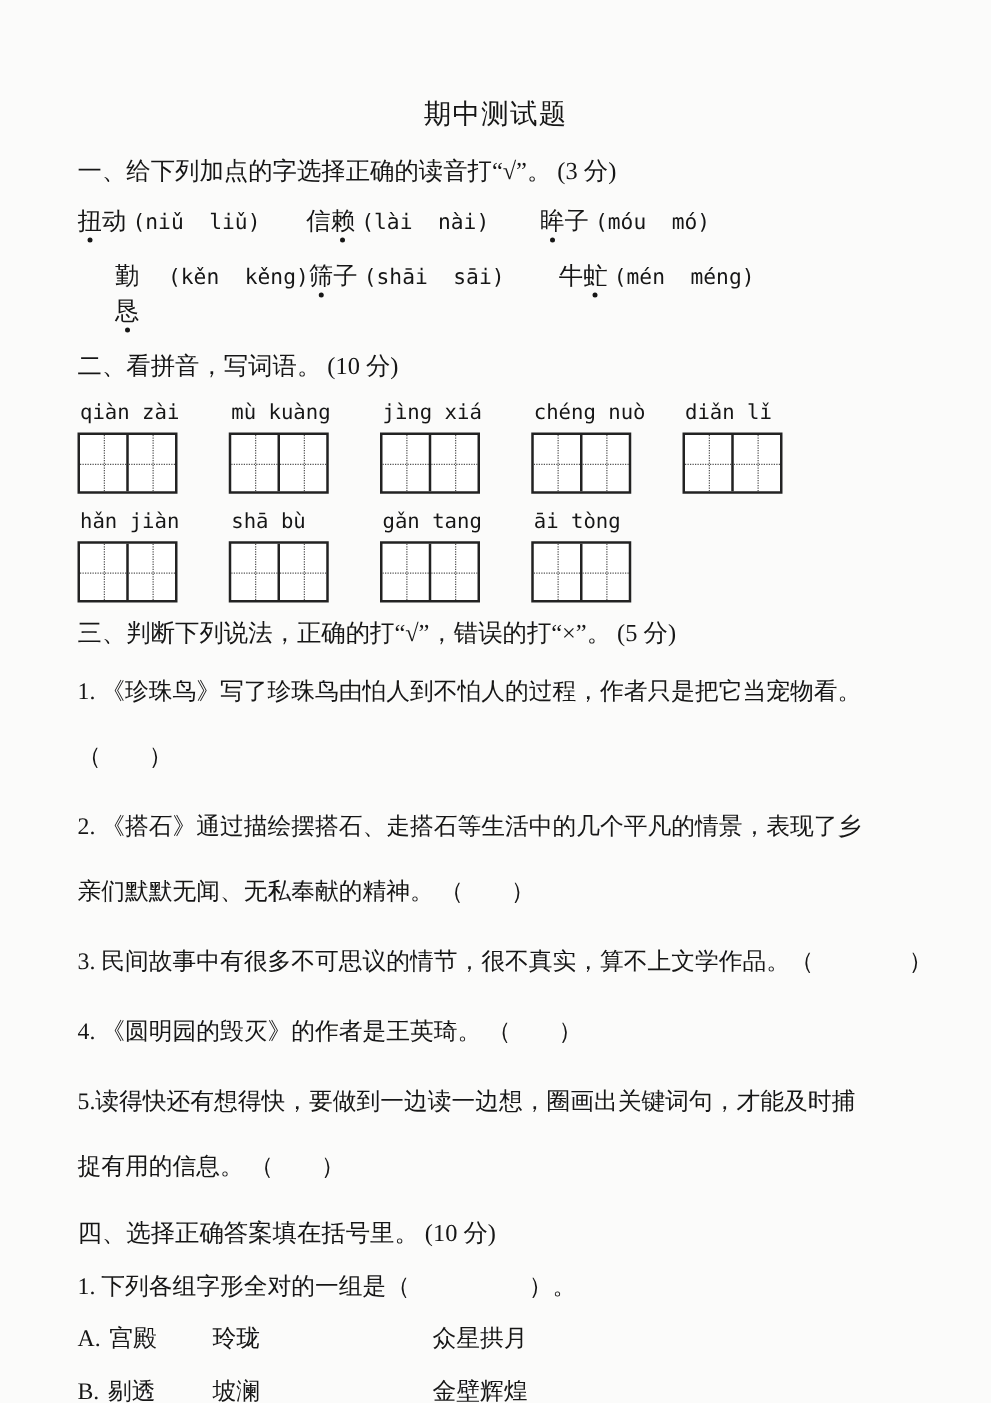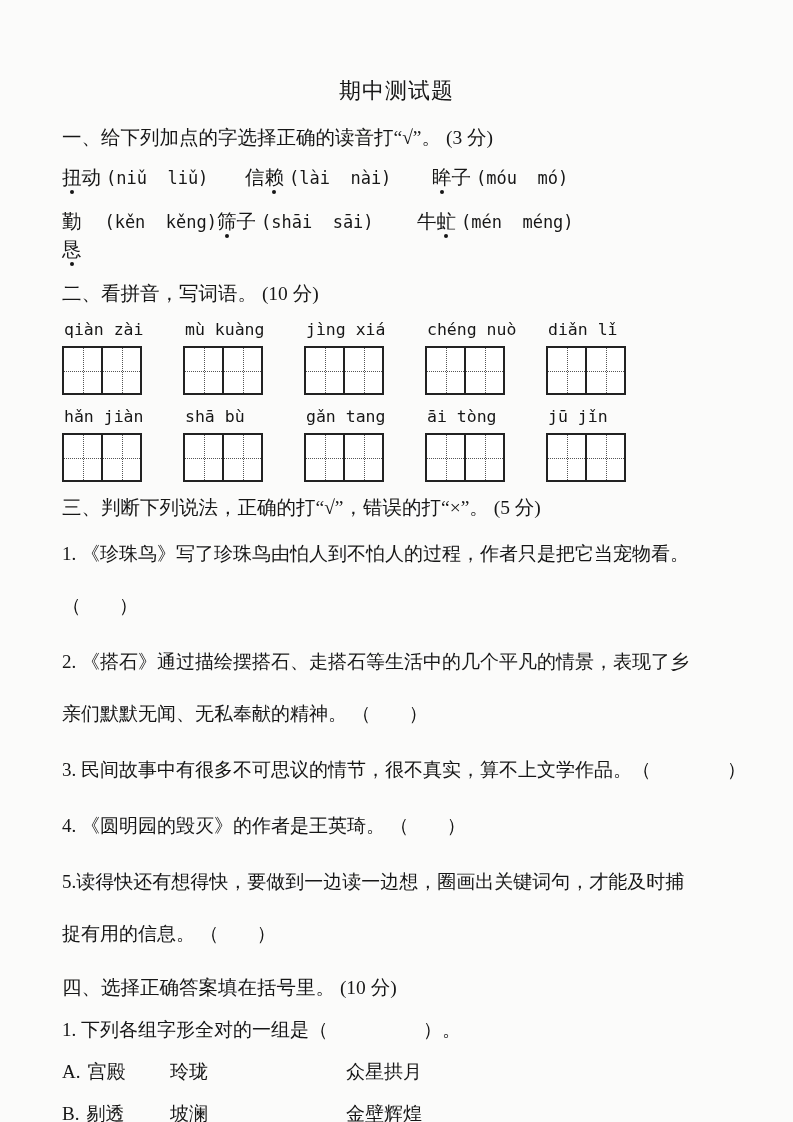--- a/index.html
+++ b/index.html
@@ -17,21 +17,21 @@
   }
   .body{padding:0 32px 0 62px;}
   .sec-heading{
     font-size:19.5px;line-height:28px;margin:0 0 12px 0;font-weight:normal;
   }
   
   .word-row{display:flex;margin-bottom:16px;font-size:19.5px;line-height:28px;}
   .word-item{display:flex;align-items:baseline;}
   .w1-c1{width:183px;}
   .w1-c2{width:187px;align-items:center;}
-  .w2-c1{width:155px;}
+  .w2-c1{width:155px;margin-left:30px;}
   .w2-c2{width:200px;}
   .emph{position:relative;display:inline-block;}
   .emph::after{
     content:"";position:absolute;left:50%;bottom:-2px;
     transform:translateX(-50%);
     width:4px;height:4px;border-radius:50%;background:#161616;
   }
   .py{
     font-family:"DejaVu Sans Mono",monospace;
     font-size:17px;white-space:pre;margin-left:5px;
@@ -169,27 +169,20 @@
             <div class="tian-cell"></div>
           </div>
       </div>
       <div class="py-group">
         <span class="py-label">āi tòng</span>
         <div class="tian-box">
             <div class="tian-cell"></div>
             <div class="tian-cell"></div>
           </div>
       </div>
-      <div class="py-group">
-        <span class="py-label">jū jǐn</span>
-        <div class="tian-box">
-            <div class="tian-cell"></div>
-            <div class="tian-cell"></div>
-          </div>
-      </div>
     </div>
 
     <h2 class="sec-heading" style="margin-bottom:6px;">三、判断下列说法，正确的打“√”，错误的打“×”。 (5 分)</h2>
 
     <p class="stmt">1. 《珍珠鸟》写了珍珠鸟由怕人到不怕人的过程，作者只是把它当宠物看。
 （　　）</p>
     <p class="stmt">2. 《搭石》通过描绘摆搭石、走搭石等生活中的几个平凡的情景，表现了乡
 亲们默默无闻、无私奉献的精神。 （　　）</p>
     <p class="stmt">3. 民间故事中有很多不可思议的情节，很不真实，算不上文学作品。（　　　　）</p>
     <p class="stmt">4. 《圆明园的毁灭》的作者是王英琦。 （　　）</p>

